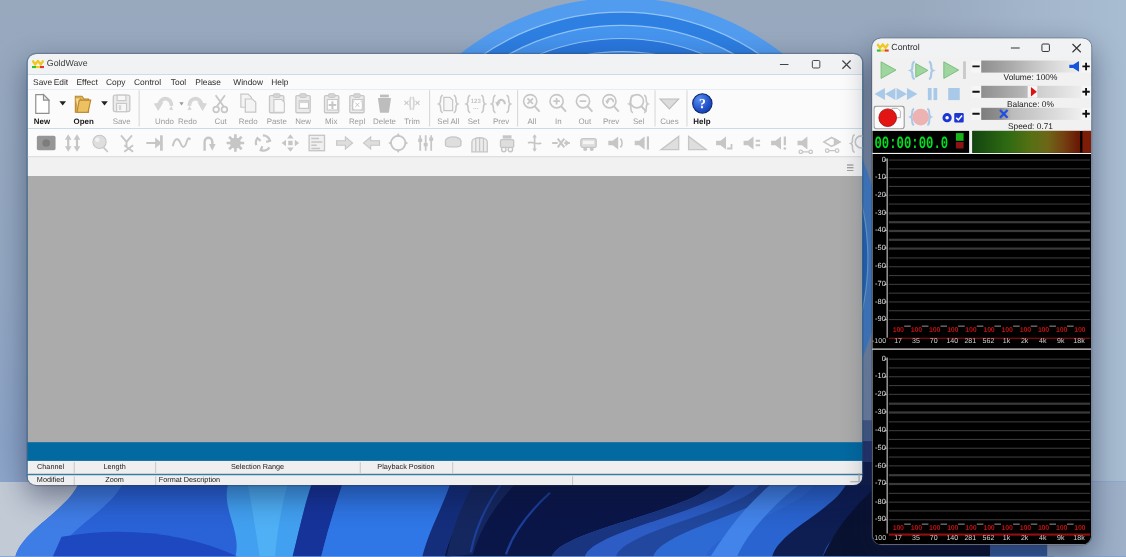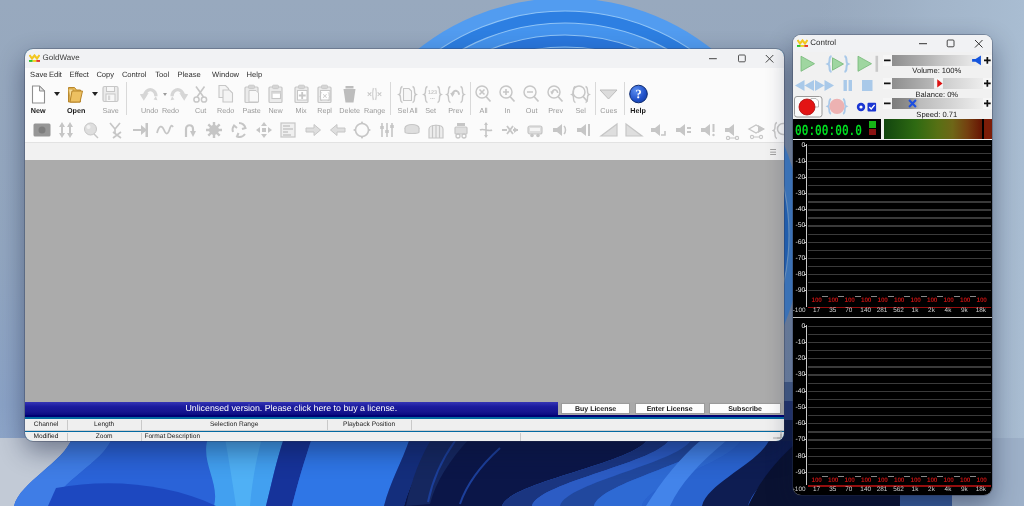--- a/index.html
+++ b/index.html
@@ -181,21 +181,21 @@
         <svg width="21" height="21" viewBox="0 0 21 21" style="position:absolute;left:314.5px;top:3.0px">
           <rect x="6.5" y="2" width="8" height="2.5" fill="#bdbdbd"></rect>
           <path d="M4.5,5 h12 l-2,13.5 h-8 z" fill="#bdbdbd"></path>
         </svg>
         <div style="position:absolute;left:300px;top:24.5px;width:50px;text-align:center;font-size:7.2px;font-weight:normal;color:#9a9a9a">Delete</div>
         <svg width="21" height="21" viewBox="0 0 21 21" style="position:absolute;left:339.5px;top:3.0px">
           <text x="3" y="12.5" font-size="8.5" fill="#c7c7c7" font-family="Liberation Sans" font-weight="bold">×</text>
           <path d="M9.5,4 C8.5,7 8.5,13 9.5,16 M11.5,4 C12.5,7 12.5,13 11.5,16" stroke="#d6d6d6" stroke-width="1.6" fill="none"></path>
           <text x="13" y="12.5" font-size="8.5" fill="#c7c7c7" font-family="Liberation Sans" font-weight="bold">×</text>
         </svg>
-        <div style="position:absolute;left:325px;top:24.5px;width:50px;text-align:center;font-size:7.2px;font-weight:normal;color:#9a9a9a">Range</div>
+        <div style="position:absolute;left:325px;top:24.5px;width:50px;text-align:center;font-size:7.2px;font-weight:normal;color:#9a9a9a">Trim</div>
         <div style="position:absolute;left:365px;top:1px;width:1px;height:33px;background:#d9d9d9"></div>
         <svg width="21" height="21" viewBox="0 0 21 21" style="position:absolute;left:372.5px;top:3.0px">
           <path d="M5.5,2.5 C3.5,3 3.5,5 3.5,7 C3.5,9 3.5,10 2,10.5 C3.5,11 3.5,12 3.5,14 C3.5,16 3.5,18 5.5,18.5" fill="none" stroke="#c7c7c7" stroke-width="1.4"></path>
           <path d="M15.5,2.5 C17.5,3 17.5,5 17.5,7 C17.5,9 17.5,10 19,10.5 C17.5,11 17.5,12 17.5,14 C17.5,16 17.5,18 15.5,18.5" fill="none" stroke="#c7c7c7" stroke-width="1.4"></path>
           <path d="M6.5,4.5 h5.5 l2.5,2.5 v9.5 h-8 z" fill="#f6f6f6" stroke="#c7c7c7" stroke-width="1.1"></path>
         </svg>
         <div style="position:absolute;left:358px;top:24.5px;width:50px;text-align:center;font-size:7.2px;font-weight:normal;color:#9a9a9a">Sel All</div>
         <svg width="21" height="21" viewBox="0 0 21 21" style="position:absolute;left:397.5px;top:3.0px">
           <path d="M5.5,2.5 C3.5,3 3.5,5 3.5,7 C3.5,9 3.5,10 2,10.5 C3.5,11 3.5,12 3.5,14 C3.5,16 3.5,18 5.5,18.5" fill="none" stroke="#c7c7c7" stroke-width="1.4"></path>
           <path d="M15.5,2.5 C17.5,3 17.5,5 17.5,7 C17.5,9 17.5,10 19,10.5 C17.5,11 17.5,12 17.5,14 C17.5,16 17.5,18 15.5,18.5" fill="none" stroke="#c7c7c7" stroke-width="1.4"></path>
@@ -397,26 +397,20 @@
         <svg width="20" height="20" viewBox="0 0 20 20" style="position:absolute;left:747.0px;top:2.5px">
           <path d="M5,2.5 C3,3 3,5 3,7 C3,9 3,10 1.5,10.5 C3,11 3,12 3,14 C3,16 3,18 5,18.5" fill="none" stroke="#c6c6c6" stroke-width="1.4"></path>
           <circle cx="11" cy="9" r="5.5" fill="none" stroke="#c6c6c6" stroke-width="1.5"></circle>
           <line x1="14.5" y1="13" x2="18" y2="17" stroke="#c6c6c6" stroke-width="1.7"></line>
         </svg>
       </div>
       <div style="position:absolute;left:0;top:93.5px;width:100%;height:17.5px;background:#f1f1f1;border-top:1px solid #e2e2e2">
         <div style="position:absolute;right:7px;top:4.5px;font-size:8px;color:#8a8a8a;letter-spacing:0">☰</div>
       </div>
       <div style="position:absolute;left:0;top:111px;width:100%;height:242px;background:#ababab"></div>
-      <div style="position:absolute;left:0;top:353px;width:100%;height:15.5px;background:#a9a9a9;border-bottom:2px solid #000074">
-        <div style="position:absolute;left:0;top:0;width:533.5px;height:13.5px;background:linear-gradient(180deg,#3535b5 0,#1b1b9e 35%,#15158f 75%,#0a0a80 100%);color:#fff;font-size:8.8px;text-align:center;line-height:13.5px">Unlicensed version. Please click here to buy a license.</div>
-        <div style="position:absolute;left:536.5px;top:1px;width:69px;height:11.5px;background:#fdfdfd;border:1px solid #9b9b9b;font-size:7px;font-weight:bold;color:#1a1a1a;text-align:center;line-height:11px">Buy License</div>
-        <div style="position:absolute;left:610px;top:1px;width:70px;height:11.5px;background:#fdfdfd;border:1px solid #9b9b9b;font-size:7px;font-weight:bold;color:#1a1a1a;text-align:center;line-height:11px">Enter License</div>
-        <div style="position:absolute;left:684.5px;top:1px;width:72px;height:11.5px;background:#fdfdfd;border:1px solid #9b9b9b;font-size:7px;font-weight:bold;color:#1a1a1a;text-align:center;line-height:11px">Subscribe</div>
-      </div>
       <div style="position:absolute;left:0;top:370.5px;width:100%;height:11.5px;background:#efefef;border-bottom:1px solid #cfcfcf">
         <div style="position:absolute;left:0px;top:1.5px;width:42.8px;font-size:6.6px;color:#1a1a1a;text-align:center">Channel</div>
         <div style="position:absolute;left:42.8px;top:1px;width:1px;height:10px;background:#c9c9c9"></div>
         <div style="position:absolute;left:42.8px;top:1.5px;width:73.6px;font-size:6.6px;color:#1a1a1a;text-align:center">Length</div>
         <div style="position:absolute;left:116.4px;top:1px;width:1px;height:10px;background:#c9c9c9"></div>
         <div style="position:absolute;left:116.4px;top:1.5px;width:186.3px;font-size:6.6px;color:#1a1a1a;text-align:center">Selection Range</div>
         <div style="position:absolute;left:302.7px;top:1px;width:1px;height:10px;background:#c9c9c9"></div>
         <div style="position:absolute;left:302.7px;top:1.5px;width:83.6px;font-size:6.6px;color:#1a1a1a;text-align:center">Playback Position</div>
         <div style="position:absolute;left:386.3px;top:1px;width:1px;height:10px;background:#c9c9c9"></div>
       </div>

